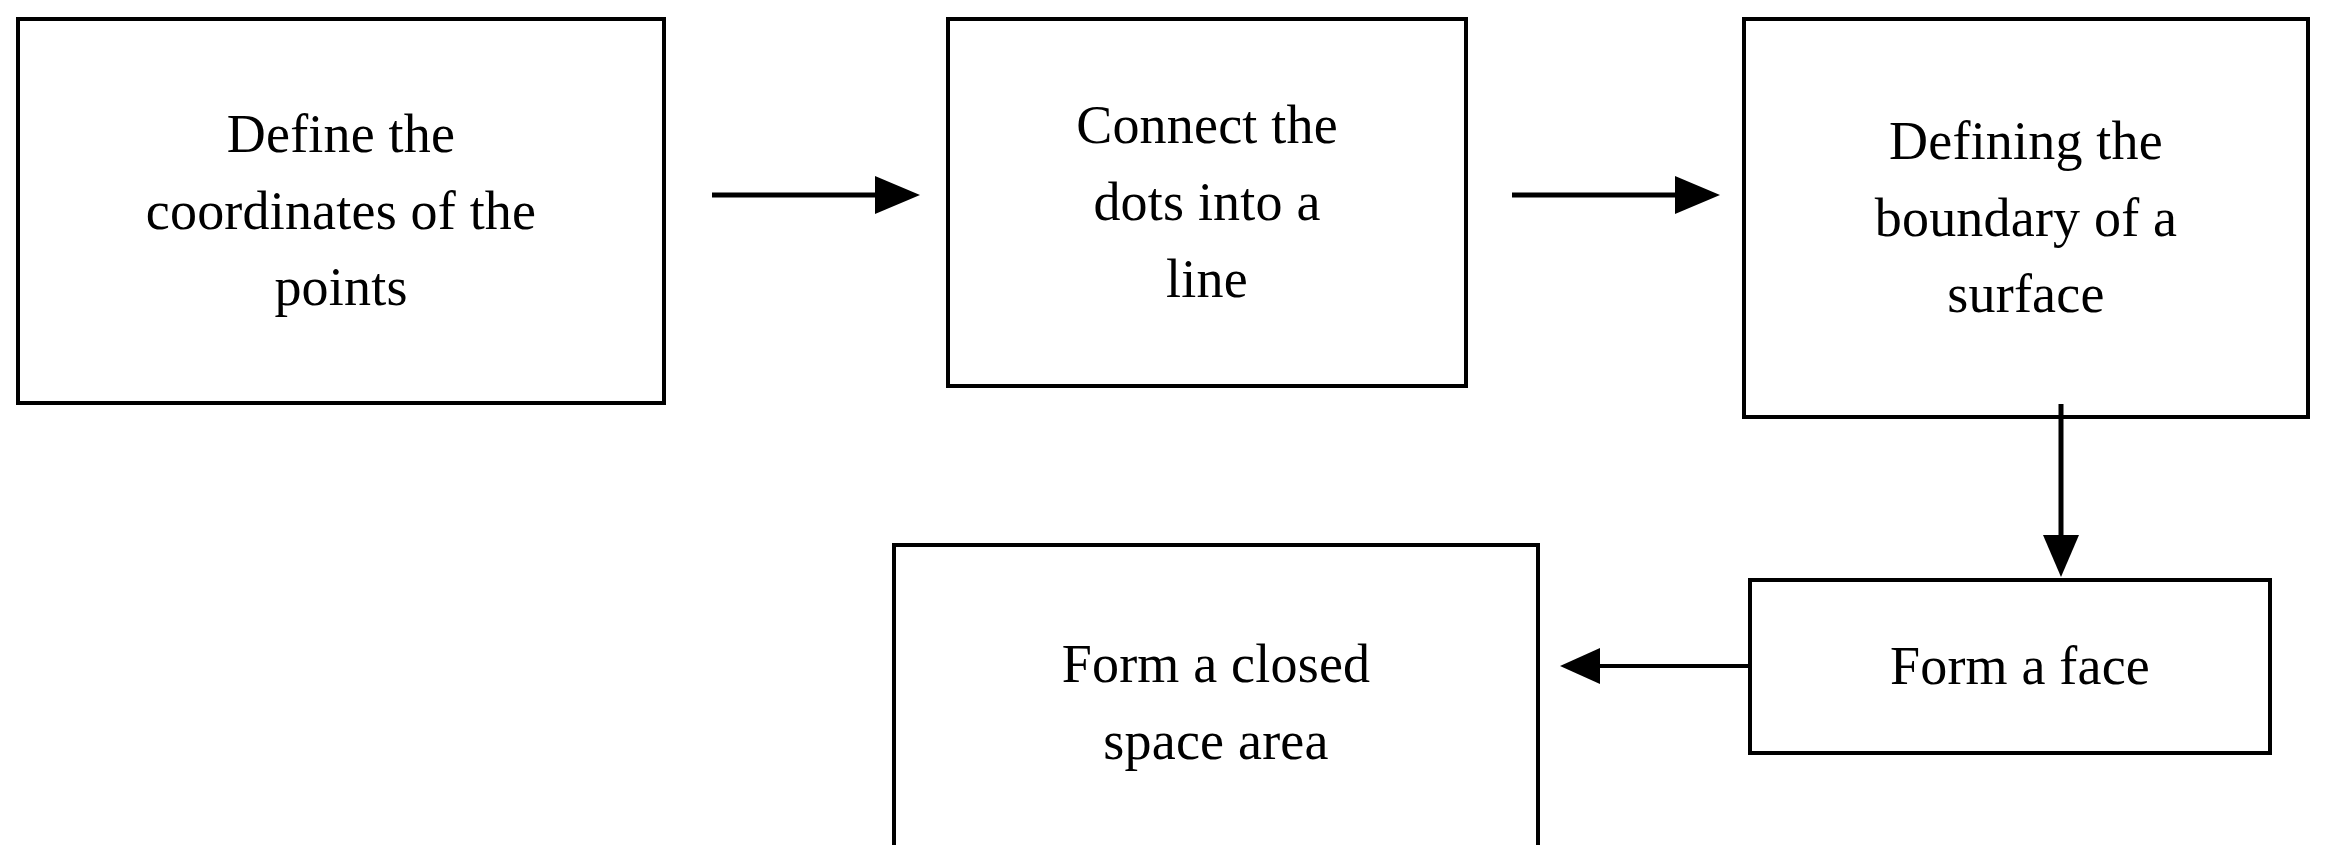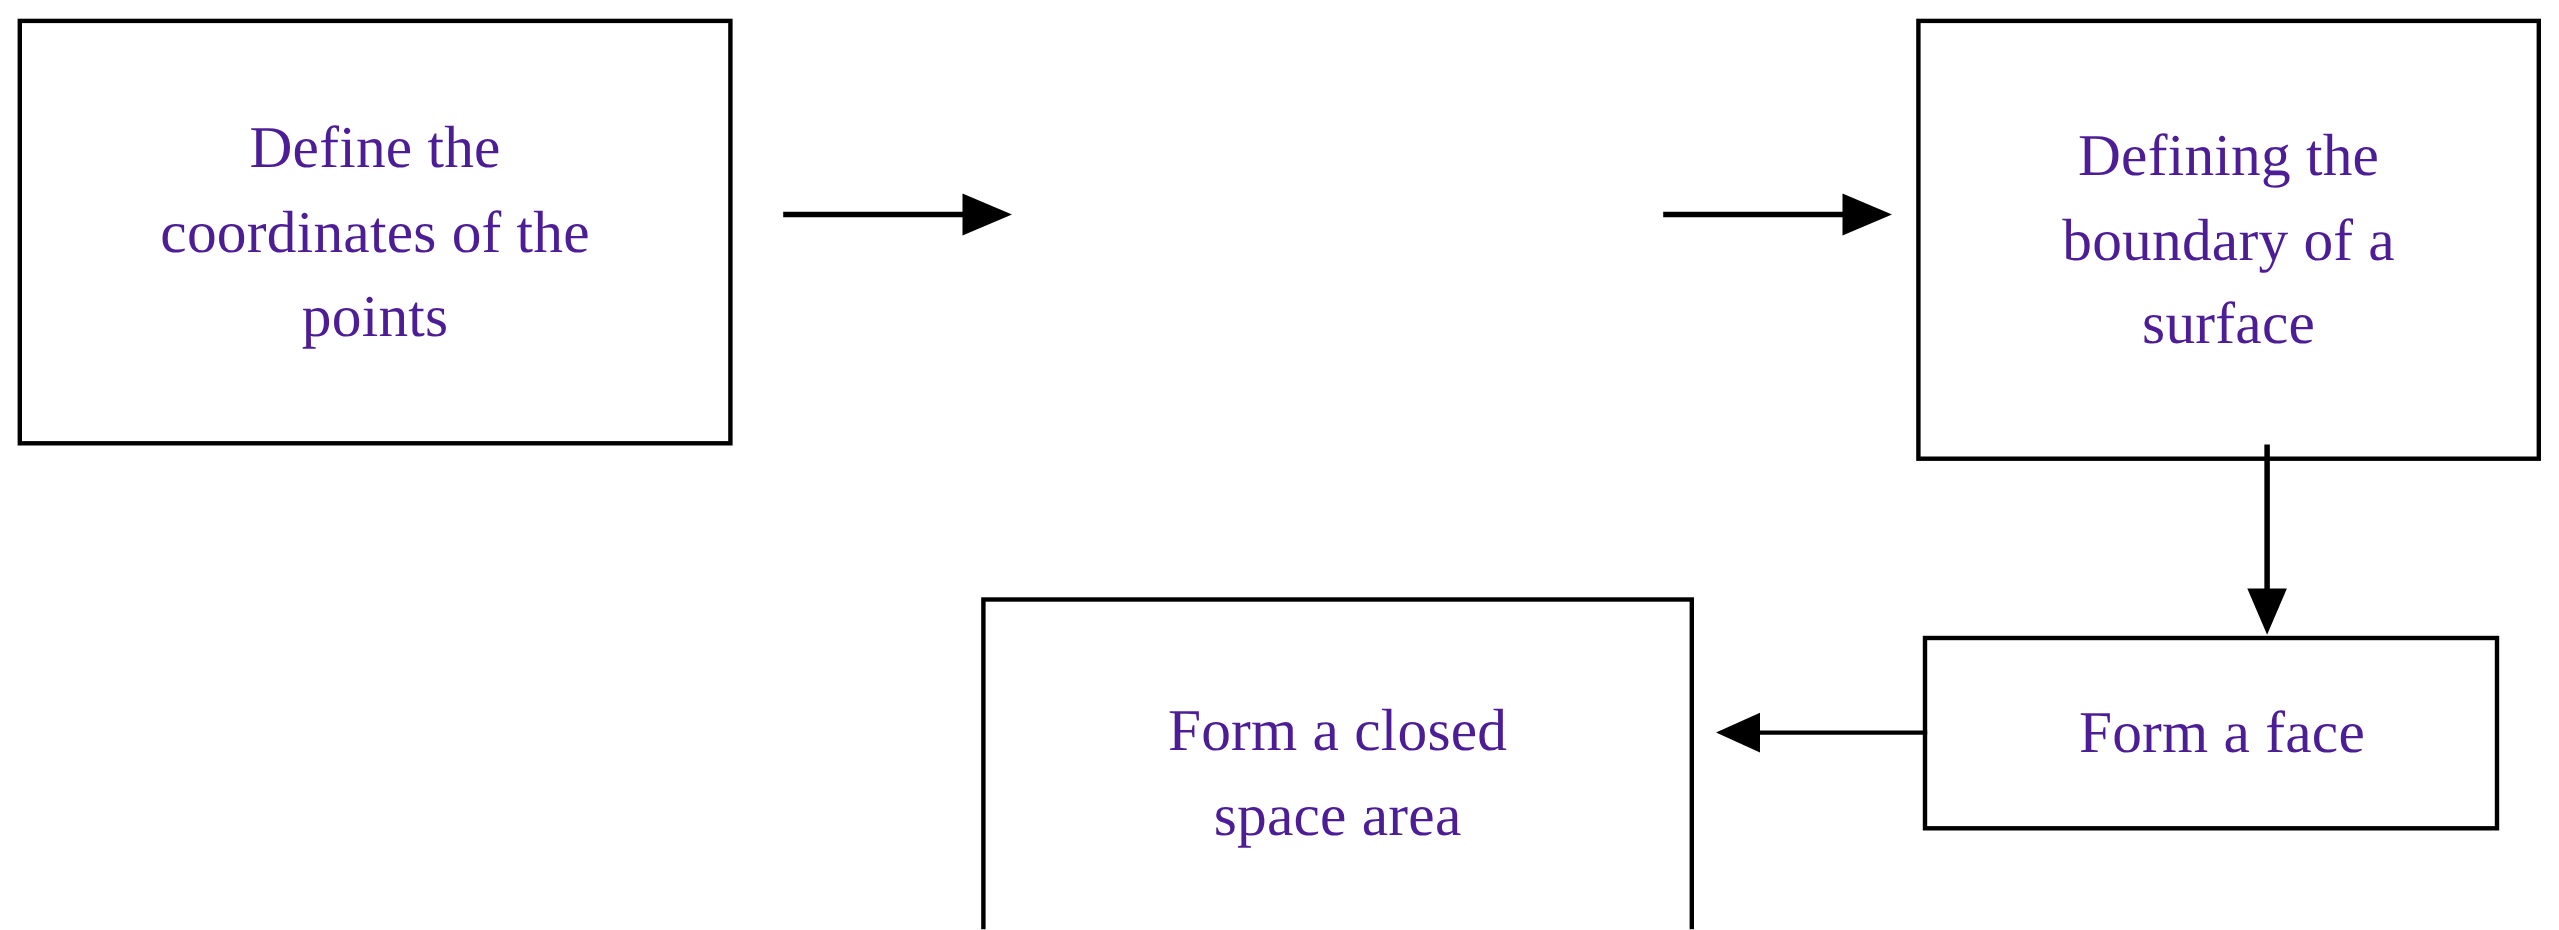--- a/index.html
+++ b/index.html
@@ -17,21 +17,21 @@
   }
   .node {
     position: absolute;
     box-sizing: border-box;
     border: 4px solid #000000;
     background: #ffffff;
     display: flex;
     align-items: center;
     justify-content: center;
     text-align: center;
-    color: #4c1d95;
+    color: #000000;
     font-size: 54px;
     line-height: 1.42;
     letter-spacing: 0.2px;
   }
   .node .label {
     display: block;
     width: 100%;
     padding: 0 10px;
     box-sizing: border-box;
     white-space: pre-line;
@@ -49,20 +49,25 @@
 <body>
 
 <div id="canvas">
 
   <div class="node" style="left:16px; top:17px; width:650px; height:388px;">
     <span class="label">Define the
 coordinates of the
 points</span>
   </div>
 
+  <div class="node" style="left:946px; top:17px; width:522px; height:371px;">
+    <span class="label">Connect the
+dots into a
+line</span>
+  </div>
 
   <div class="node" style="left:1742px; top:17px; width:568px; height:402px;">
     <span class="label">Defining the
 boundary of a
 surface</span>
   </div>
 
   <div class="node" style="left:1748px; top:578px; width:524px; height:177px;padding-left:20px;">
     <span class="label">Form a face</span>
   </div>

